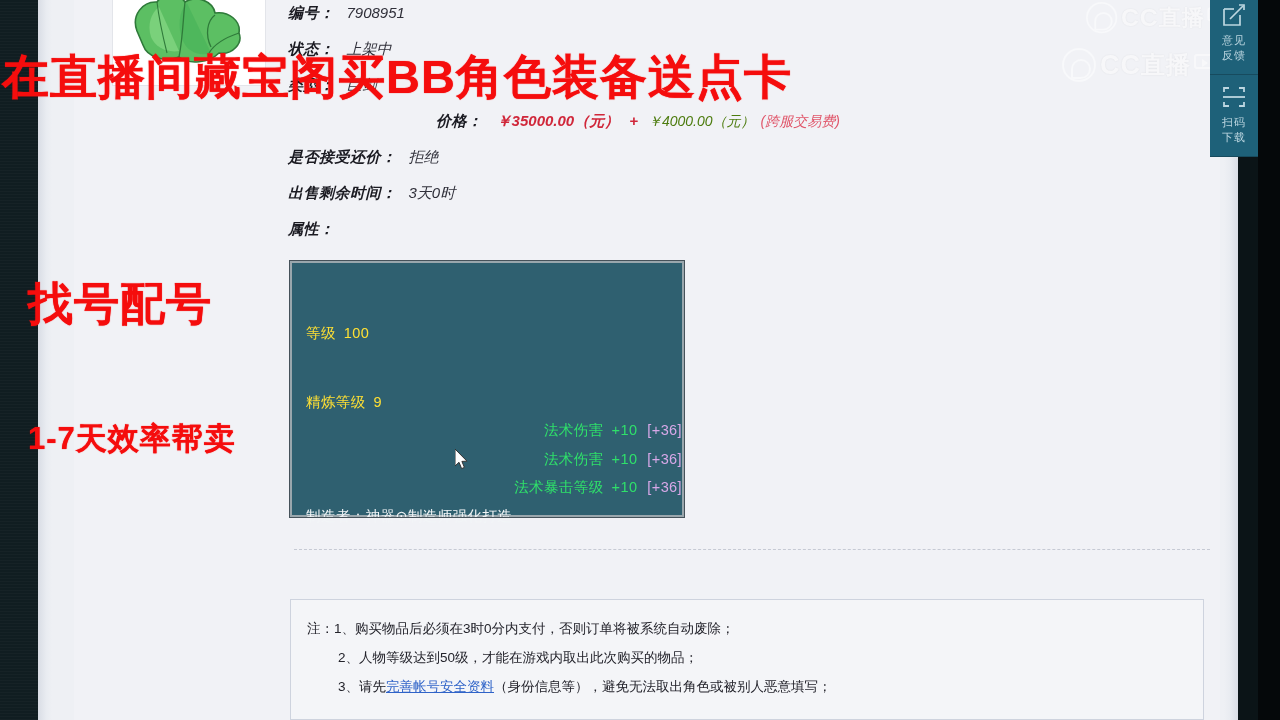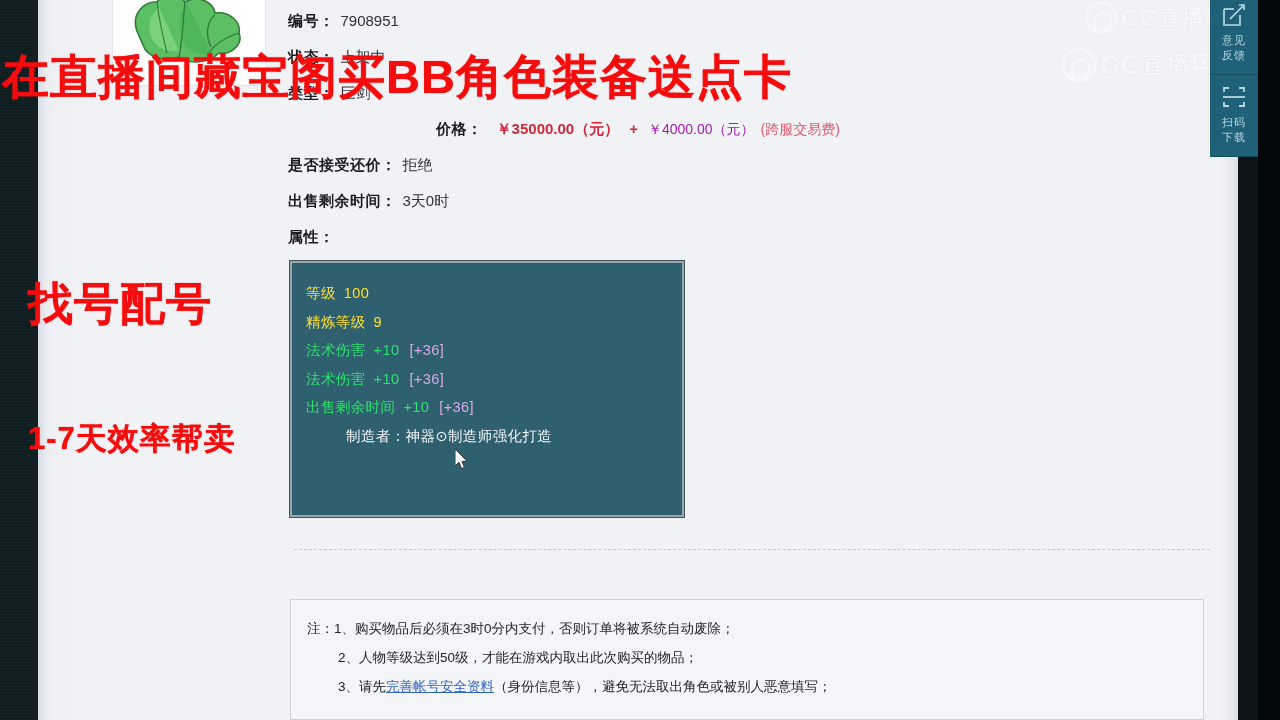--- a/index.html
+++ b/index.html
@@ -59,49 +59,50 @@
   }
   .leaf {
     position: absolute; left: 50%; top: 62px;
     transform: translate(-50%,-50%);
     width: 120px; height: 76px;
   }
 
   
   .info {
     position: absolute;
-    left: 214px; top: 12px;
+    left: 214px; top: 4px;
     width: 700px;
+    font-style: italic;
   }
   .row {
     display: flex; align-items: baseline;
     height: 36px;
     font-size: 15px;
     color: #202026;
   }
   .label {
     font-weight: bold;
     letter-spacing: .5px;
     color: #1b1b22;
     white-space: nowrap;
   }
   .value {
-    margin-left: 6px;
+    margin-left: 12px;
     font-weight: normal;
     color: #30303a;
     white-space: nowrap;
   }
   .row.price { color: #d0273a; justify-content: center; }
   .row.price .label { color: #1b1b22; }
   .price-main {
     color: #d0273a; font-weight: bold; font-size: 15px;
     margin-left: 14px; white-space: nowrap;
   }
   .price-plus { color: #d0273a; margin: 0 10px; font-weight: bold; }
-  .price-fee  { color: #a21caf; font-size: 14px; white-space: nowrap; }
+  .price-fee  { color: #4d7c0f; font-size: 14px; white-space: nowrap; }
   .price-feelbl { color: #e0566a; font-size: 14px; margin-left: 6px; }
 
   .row.attr-head { height: 40px; }
 
   
   .attrbox {
     position: absolute;
     left: 216px; top: 261px;
     width: 394px; height: 256px;
     background: #2f6070;
@@ -110,24 +111,24 @@
     padding: 16px 0 0 14px;
   }
   .attrline {
     font-size: 14.5px;
     line-height: 28.5px;
     white-space: nowrap;
     letter-spacing: .4px;
   }
   .attrline .k  { margin-right: 8px; }
   .attrline .b  { margin-left: 10px; }
-  .c-yellow { color: #ffe033; }
-  .c-green  { color: #2fe06a; }
+  .c-yellow { color: #ffe033; margin-top: 40px; }
+  .c-green  { color: #2fe06a; text-align: right; }
   .c-bonus  { color: #d8a8e8; }
-  .c-white  { color: #f2f5f7; margin-left: 40px; }
+  .c-white  { color: #f2f5f7; }
 
   
   .divider {
     position: absolute;
     left: 220px; right: 10px; top: 549px;
     border-top: 1px dashed #c6cad4;
   }
 
   
   .notice {
@@ -301,21 +302,21 @@
           <span class="label">属性：</span>
         </div>
       </div>
 
       <div class="attrbox">
         <div id="attr-list">
             <div class="attrline c-yellow"><span class="k">等级</span><span class="v">100</span></div>
             <div class="attrline c-yellow"><span class="k">精炼等级</span><span class="v">9</span></div>
             <div class="attrline c-green"><span class="k">法术伤害</span><span class="v">+10</span><span class="b c-bonus">[+36]</span></div>
             <div class="attrline c-green"><span class="k">法术伤害</span><span class="v">+10</span><span class="b c-bonus">[+36]</span></div>
-            <div class="attrline c-green"><span class="k">出售剩余时间</span><span class="v">+10</span><span class="b c-bonus">[+36]</span></div>
+            <div class="attrline c-green"><span class="k">法术暴击等级</span><span class="v">+10</span><span class="b c-bonus">[+36]</span></div>
           </div>
         <div class="attrline c-white">制造者：神器⊙制造师强化打造</div>
       </div>
 
       <div class="divider"></div>
 
       <div class="notice">
         <div class="notice-line">
           <span class="idx">注：1、</span><span>购买物品后必须在3时0分内支付，否则订单将被系统自动废除；</span>
         </div>

